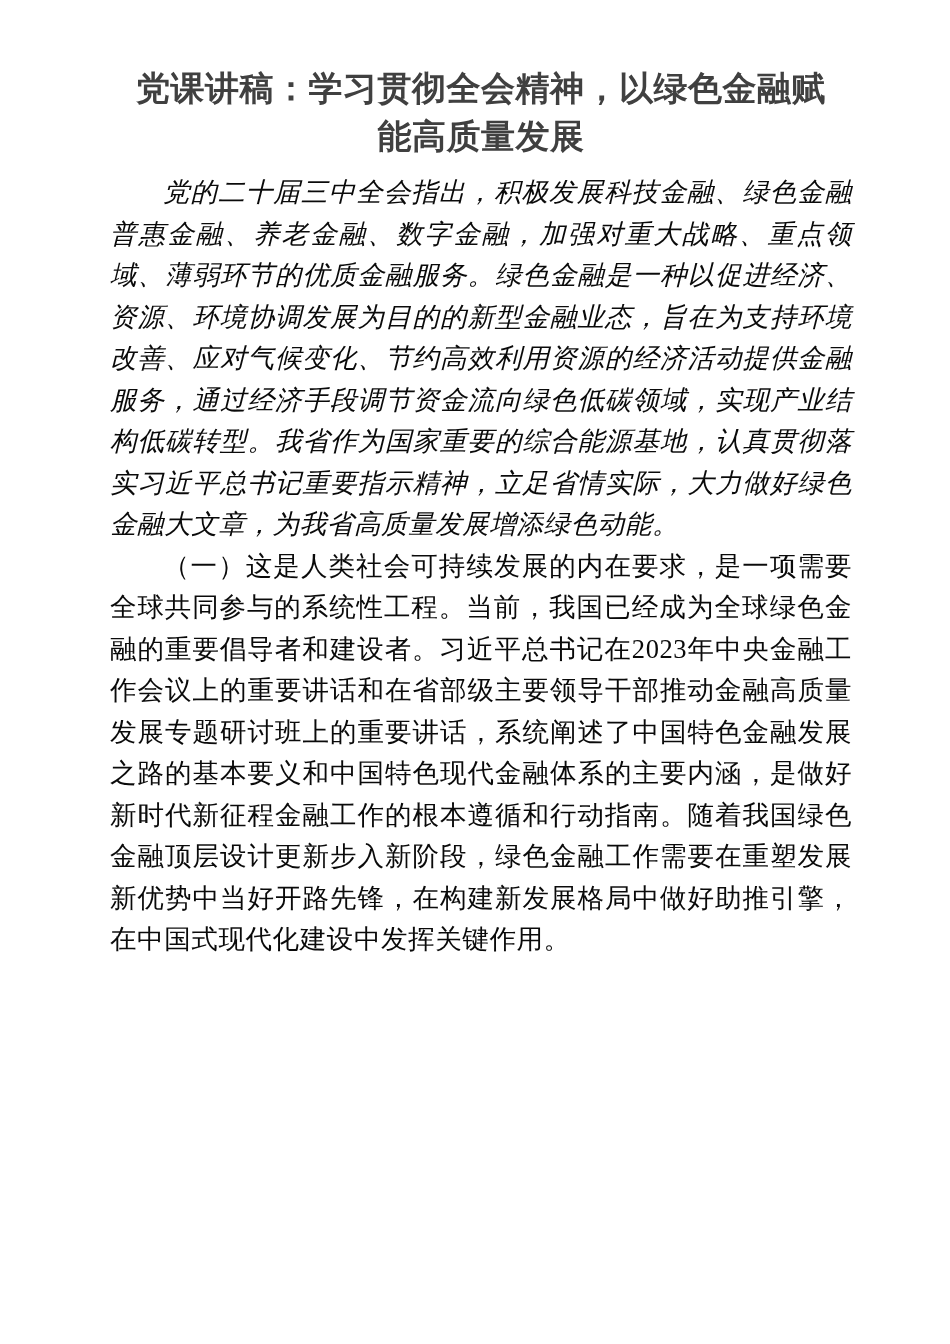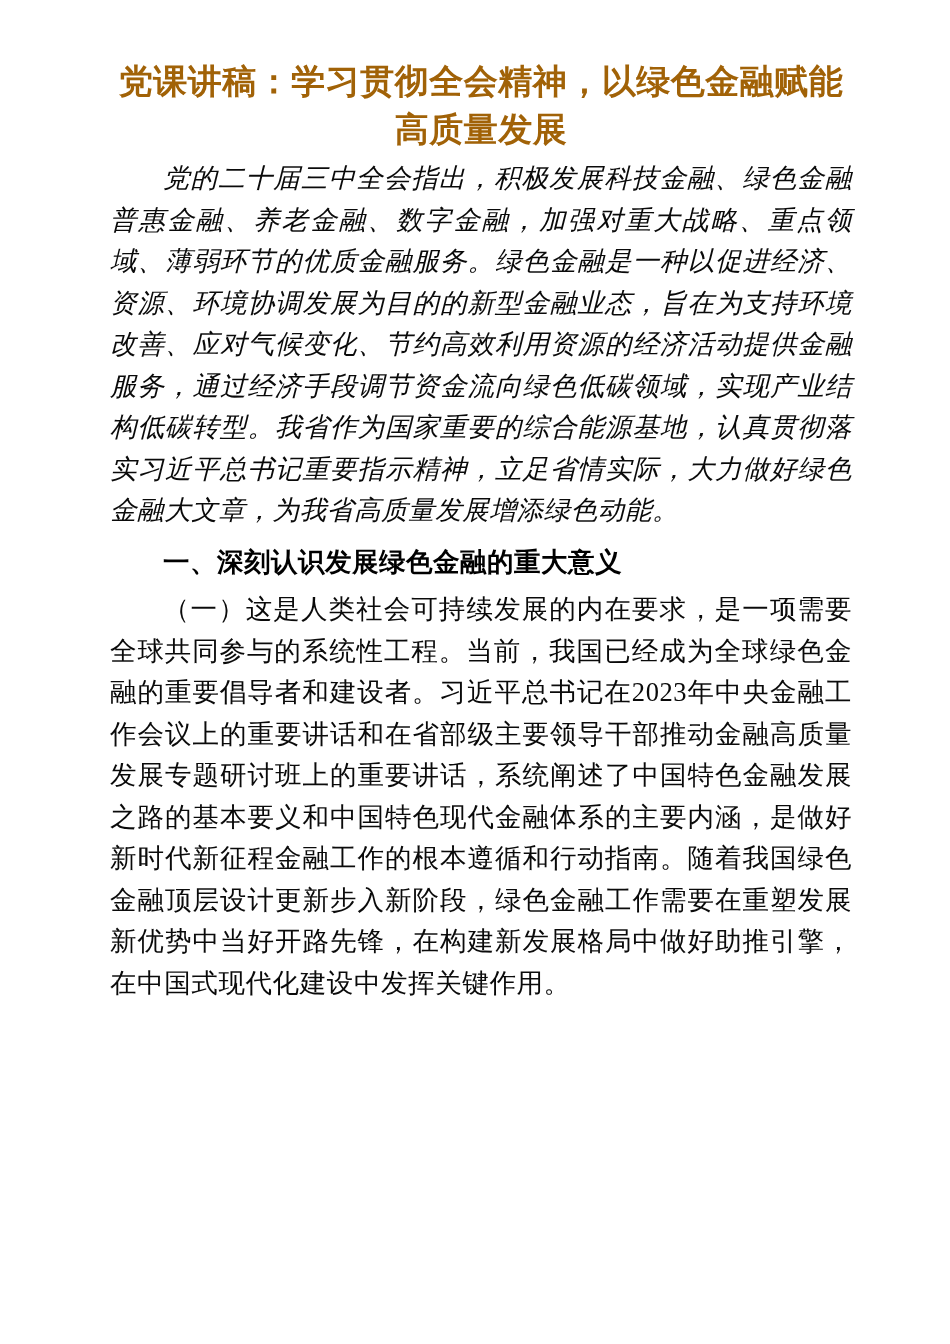--- a/index.html
+++ b/index.html
@@ -19,29 +19,29 @@
     box-sizing: border-box;
     overflow: hidden;
   }
   .content {
     position: absolute;
     left: 110px;
     top: 0;
     width: 742px;
   }
   .doc-title {
-    margin: 4px;
+    margin: 11px;
     padding-top: 54px;
     font-family: "Liberation Serif", "DejaVu Serif", serif;
     font-weight: bold;
     font-size: 34px;
     line-height: 48px;
     text-align: center;
     letter-spacing: 0.5px;
-    color: #a16207;
+    color: #404040;
   }
   .para {
     margin: 0;
     font-family: "Liberation Serif", "DejaVu Serif", serif;
     font-size: 26.5px;
     line-height: 41.5px;
     text-align: justify;
     text-justify: inter-ideograph;
     text-indent: 2em;
     letter-spacing: 0.6px;
@@ -73,18 +73,17 @@
 </head>
 <body>
 
 <div class="page">
   <div class="content">
 
     <h1 class="doc-title">党课讲稿：学习贯彻全会精神，以绿色金融赋能高质量发展</h1>
 
     <p class="para para-first">党的二十届三中全会指出，积极发展科技金融、绿色金融普惠金融、养老金融、数字金融，加强对重大战略、重点领域、薄弱环节的优质金融服务。绿色金融是一种以促进经济、资源、环境协调发展为目的的新型金融业态，旨在为支持环境改善、应对气候变化、节约高效利用资源的经济活动提供金融服务，通过经济手段调节资金流向绿色低碳领域，实现产业结构低碳转型。我省作为国家重要的综合能源基地，认真贯彻落实习近平总书记重要指示精神，立足省情实际，大力做好绿色金融大文章，为我省高质量发展增添绿色动能。</p>
 
-    <h2 class="section-heading">一、深刻认识发展绿色金融的重大意义</h2>
 
     <p class="para para-after-heading"><span class="lead">（一）这是人类社会可持续发展的内在要求，是一项需要全球共同参与的系统性工程。</span><span>当前，我国已经成为全球绿色金融的重要倡导者和建设者。习近平总书记在2023年中央金融工作会议上的重要讲话和在省部级主要领导干部推动金融高质量发展专题研讨班上的重要讲话，系统阐述了中国特色金融发展之路的基本要义和中国特色现代金融体系的主要内涵，是做好新时代新征程金融工作的根本遵循和行动指南。随着我国绿色金融顶层设计更新步入新阶段，绿色金融工作需要在重塑发展新优势中当好开路先锋，在构建新发展格局中做好助推引擎，在中国式现代化建设中发挥关键作用。</span></p>
 
   </div>
 </div>
 
 </body></html>

